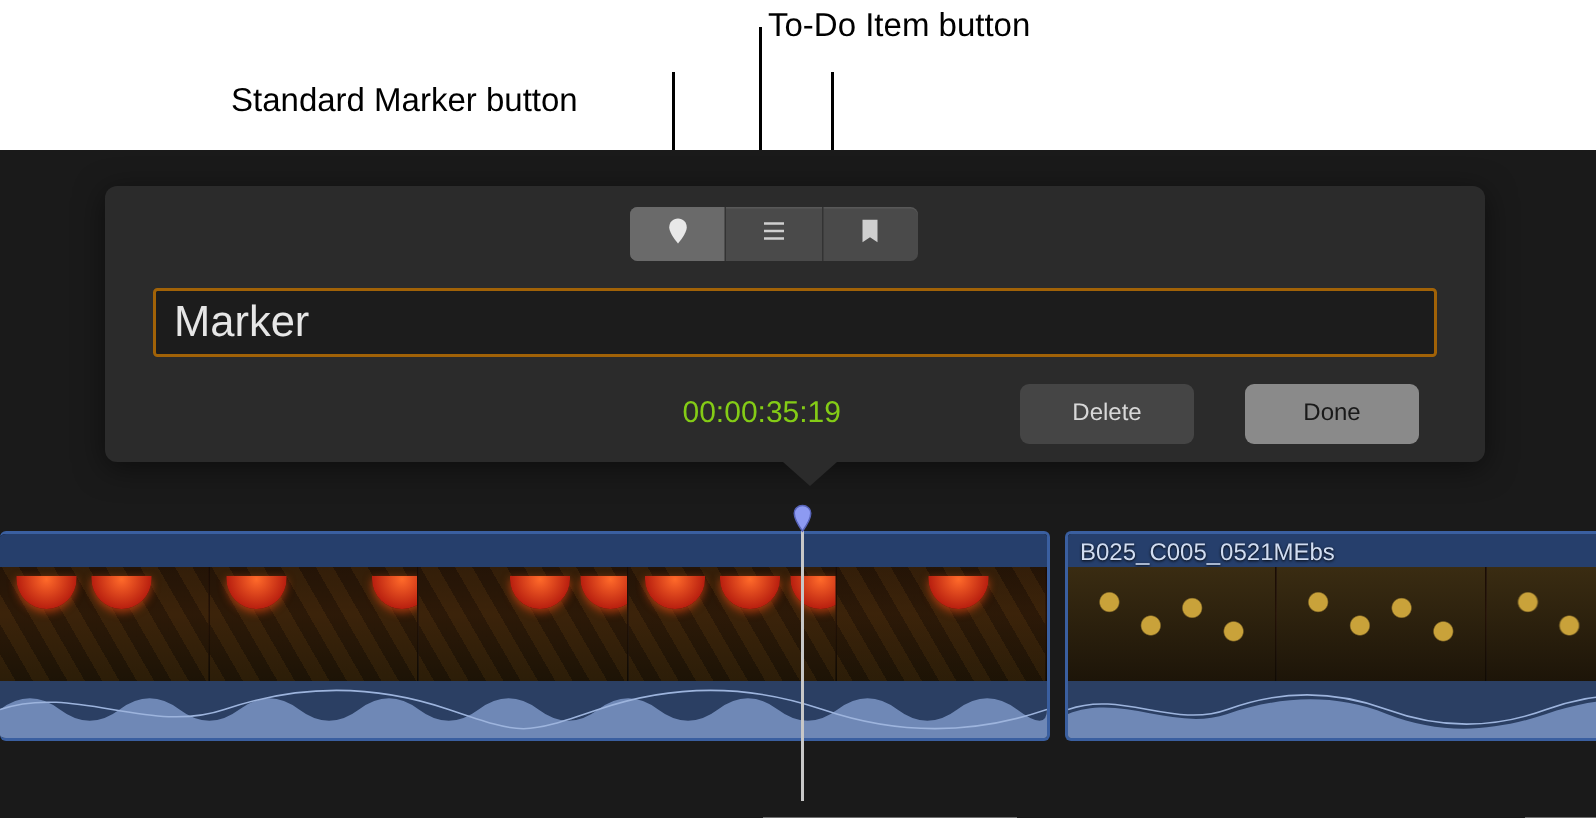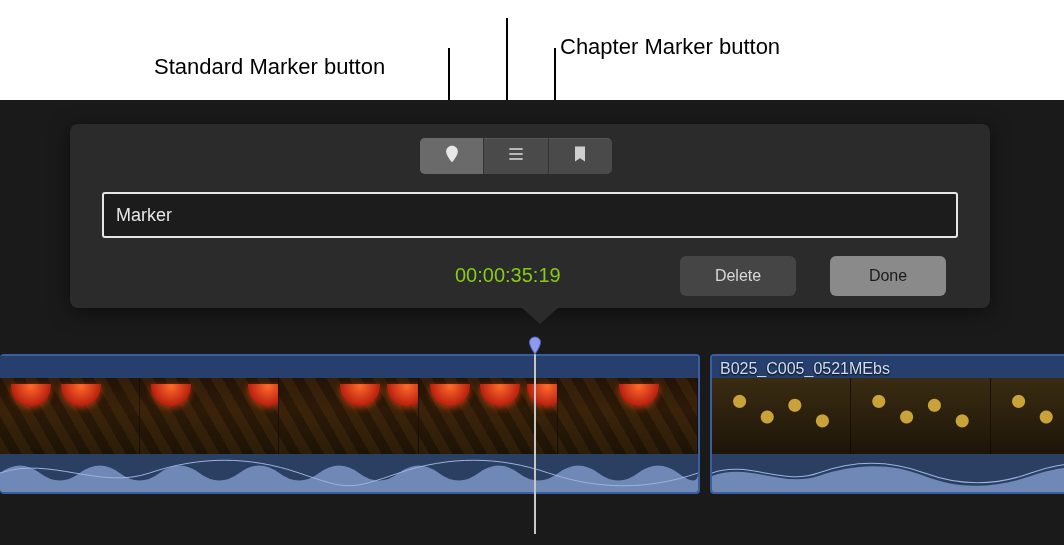--- a/index.html
+++ b/index.html
@@ -32,22 +32,22 @@
   .seg {
     flex: 1; display: flex; align-items: center; justify-content: center;
     border-right: 1px solid #333;
   }
   .seg:last-child { border-right: none; }
   .seg.active { background: #6a6a6a; }
   .seg svg { width: 20px; height: 20px; }
 
   .name-field {
     position: absolute; left: 32px; top: 68px; width: 856px; height: 46px;
-    background: #1c1c1c; border: 2px solid #e5e5e5; border-radius: 3px;
-    color: #e6e6e6; font-size: 18px; padding: 8px 12px; outline: none;
+    background: #1c1c1c; border: 2px solid #a16207; border-radius: 3px;
+    color: #e6e6e6; font-size: 29px; padding: 8px 12px; outline: none;
   }
 
   .timecode {
     position: absolute; left: 385px; top: 140px; font-size: 20px; color: #84cc16;
     font-variant-numeric: tabular-nums;
   }
 
   .btn {
     position: absolute; top: 132px; height: 40px; border-radius: 6px;
     font-size: 16px; display: flex; align-items: center; justify-content: center;
@@ -113,21 +113,21 @@
   .playhead {
     position: absolute; left: 534px; top: 254px; width: 2px; height: 180px;
     background: #c7c7c7; z-index: 4;
   }
 </style>
 </head>
 <body>
 
 <div class="callouts">
   <div class="callout-label" style="left:154px; top:34px;margin-top:20px;">Standard Marker button</div>
-  <div class="callout-label" style="left:560px; top:34px;">Chapter Marker button</div>
+  <div class="callout-label" style="left:512px; top:4px;">To-Do Item button</div>
 
   <div class="leader" style="left:448px; top:48px; height:96px;"></div>
   <div class="leader" style="left:506px; top:18px; height:126px;"></div>
   <div class="leader" style="left:554px; top:48px; height:96px;"></div>
 </div>
 
 <div class="app">
 
   <div class="popover">
 

